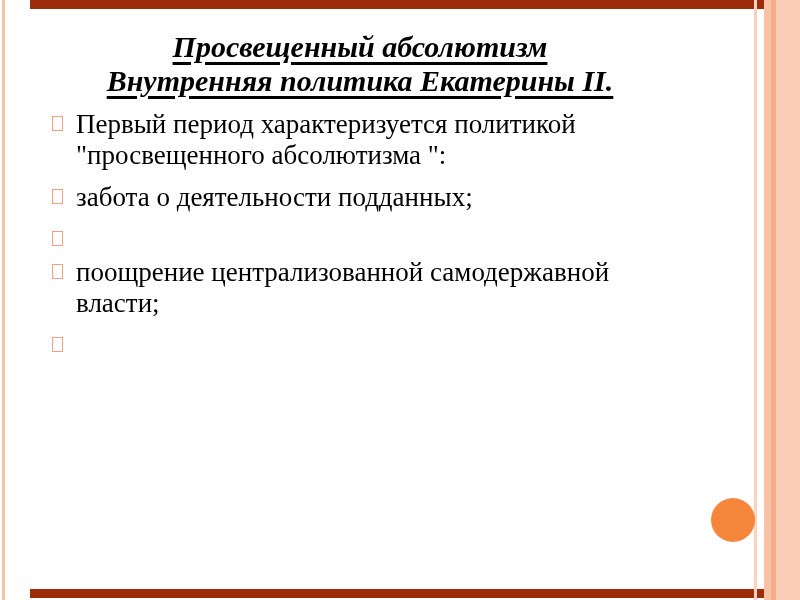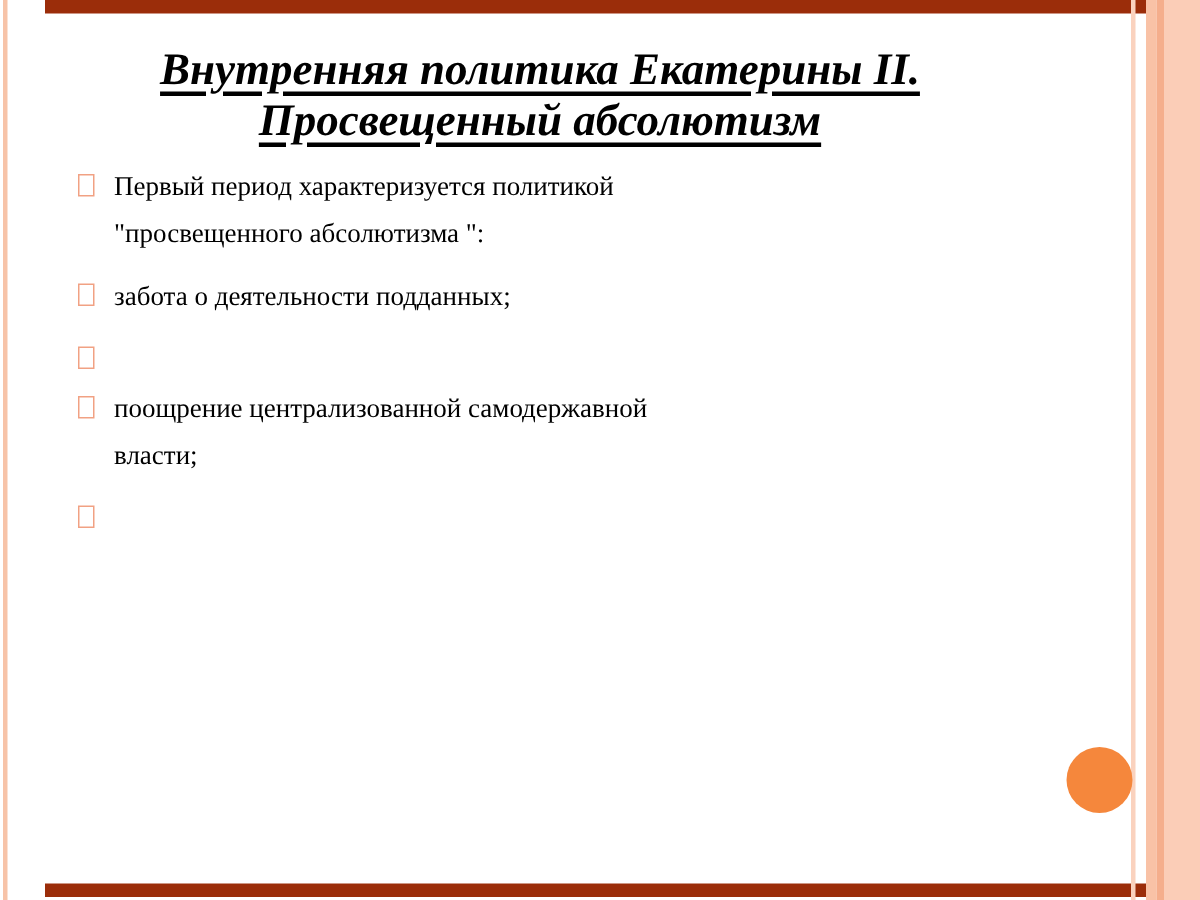--- a/index.html
+++ b/index.html
@@ -35,40 +35,40 @@
     text-underline-offset:5px;
   }
   
   .list { position:absolute; top:109px; left:52px; width:648px; }
   .item { display:flex; align-items:flex-start; margin-bottom:11px; }
   .bullet {
     flex:0 0 auto; width:9px; height:13px; margin:7px 13px 0 0;
     border:1.5px solid #f1a183; background:transparent;
   }
   .item-text {
-    font-size:18px; line-height:31px; white-space:pre-line;
+    font-size:27px; line-height:31px; white-space:pre-line;
   }
 </style>
 </head>
 <body>
 
 <div class="slide">
 
   <div class="hbar top"></div>
   <div class="hbar bottom"></div>
   <div class="vstripe stripe-left"></div>
   <div class="vstripe stripe-r1"></div>
   <div class="vstripe stripe-r2"></div>
   <div class="vstripe stripe-r3"></div>
   <div class="vstripe stripe-r4"></div>
   <div class="circle"></div>
 
   <div class="title">
+    <div><span class="title-line">Просвещенный абсолютизм</span></div>
     <div><span class="title-line">Внутренняя политика Екатерины II.</span></div>
-    <div><span class="title-line">Просвещенный абсолютизм</span></div>
   </div>
 
   <div class="list">
     <div class="item">
       <span class="bullet"></span>
       <span class="item-text">Первый период характеризуется политикой
 "просвещенного абсолютизма ":</span>
     </div>
     <div class="item">
       <span class="bullet"></span>

